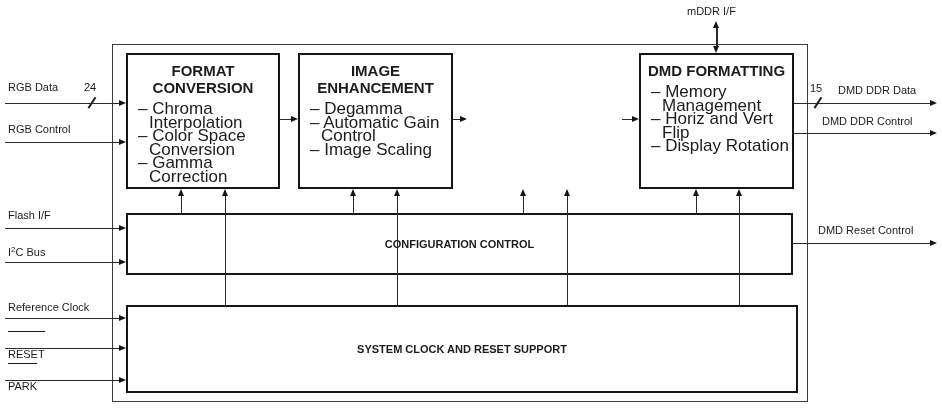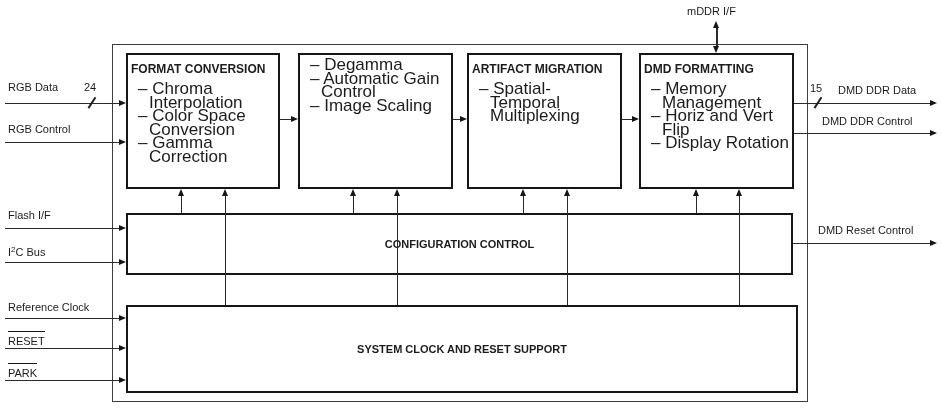--- a/index.html
+++ b/index.html
@@ -7,31 +7,31 @@
     position:relative; width:942px; height:411px;
     font-family:"Liberation Sans", sans-serif;
     color:#1c1c1c; background:#ffffff; overflow:hidden;
   }
   .outer {
     position:absolute; border:1px solid #3c3c3c; background:transparent;
   }
   .block {
     position:absolute; border:2px solid #161616; background:#ffffff; box-sizing:border-box;
   }
-  .bt { font-weight:bold; font-size:12px; margin:7px 3px 6px 3px; }
+  .bt { text-align:center; font-weight:bold; font-size:15px; margin:7px 3px 6px 3px; }
   .bi { list-style:none; margin:3px 0 0 0; padding:0 2px 0 10px; font-size:17px; line-height:13.5px; }
   .bi li { padding-left:11px; text-indent:-11px; }
   .bar {
     position:absolute; border:2px solid #161616; background:#ffffff; box-sizing:border-box;
     display:flex; align-items:center; justify-content:center;
     font-weight:bold; font-size:11px;
   }
   .sig { position:absolute; font-size:11px; white-space:nowrap; }
   .busw { position:absolute; font-size:11px; }
-  .ovl { border-top:1.5px solid #161616; padding-top:3px; display:inline-block; }
+  .ovl { border-top:1.5px solid #161616; padding-top:16px; display:inline-block; }
   sup.s2 { font-size:8px; line-height:0; vertical-align:4px; }
 
   
   .har { position:absolute; height:1px; background:#2a2a2a; }
   .har::after {
     content:""; position:absolute; right:-7px; top:-3px; width:0; height:0;
     border-left:7px solid #161616; border-top:3.5px solid transparent; border-bottom:3.5px solid transparent;
   }
   
   .var { position:absolute; width:1px; background:#2a2a2a; }
@@ -69,33 +69,28 @@
   <div class="block" style="left:126px; top:53px; width:154px; height:136px;">
     <div class="bt">FORMAT CONVERSION</div>
     <ul class="bi">
       <li>– Chroma Interpolation</li>
       <li>– Color Space Conversion</li>
       <li>– Gamma Correction</li>
     </ul>
   </div>
 
   <div class="block" style="left:298px; top:53px; width:155px; height:136px;">
+    <div class="bt">IMAGE ENHANCEMENT</div>
     <ul class="bi">
       <li>– Degamma</li>
       <li>– Automatic Gain Control</li>
       <li>– Image Scaling</li>
     </ul>
   </div>
 
-  <div class="block" style="left:467px; top:53px; width:155px; height:136px;">
-    <div class="bt">ARTIFACT MIGRATION</div>
-    <ul class="bi">
-      <li>– Spatial-Temporal Multiplexing</li>
-    </ul>
-  </div>
 
   <div class="block" style="left:639px; top:53px; width:155px; height:136px;">
     <div class="bt">DMD FORMATTING</div>
     <ul class="bi">
       <li>– Memory Management</li>
       <li>– Horiz and Vert Flip</li>
       <li>– Display Rotation</li>
     </ul>
   </div>
 

